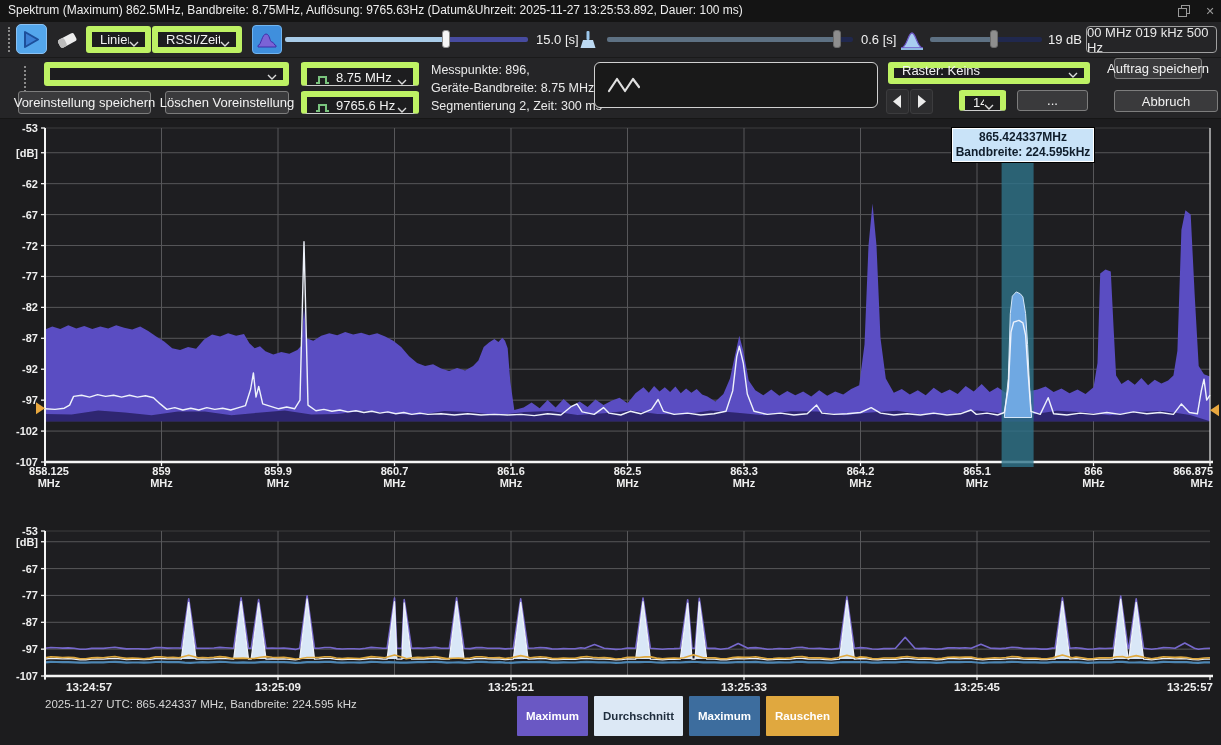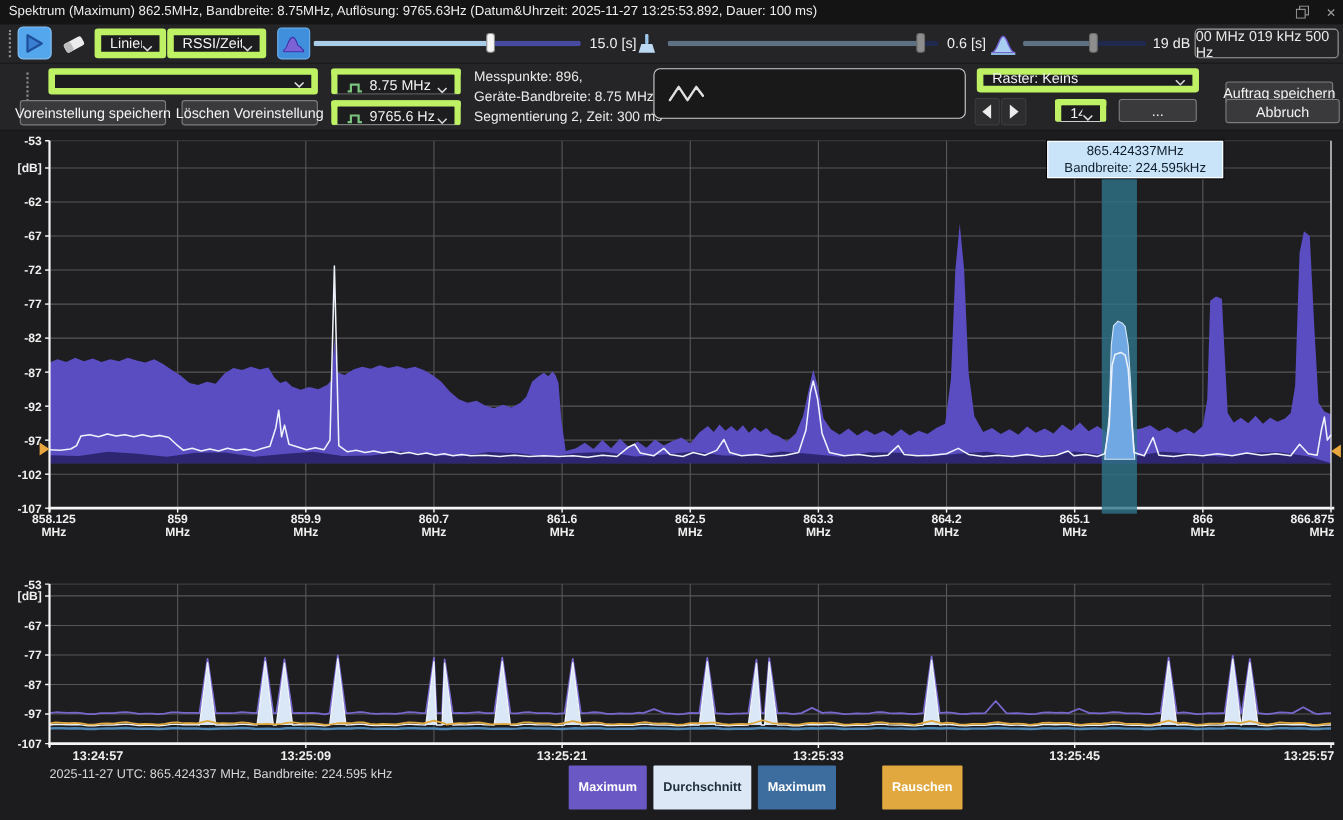--- a/index.html
+++ b/index.html
@@ -24,21 +24,21 @@
   .track{position:absolute;top:6.5px;left:0;width:100%;height:5px;border-radius:2px;overflow:hidden;display:flex}
   .thumb{position:absolute;top:0;width:8px;height:18px;border-radius:3px;background:#f5f5f5;border:1px solid #909090;box-sizing:border-box}
   .tlabel{position:absolute;font-size:13px;color:#f0f0f0;line-height:18px;white-space:nowrap}
   .readout{position:absolute;left:1086px;top:4px;width:131px;height:27px;border:1px solid #a0a0a0;border-radius:4px;display:flex;align-items:center;justify-content:center;font-size:13px;color:#e9e9e9;box-sizing:border-box}
   .info{position:absolute;left:431px;top:3px;font-size:12.5px;line-height:18px;color:#eaeaea;white-space:nowrap}
   .freqbox{position:absolute;left:594px;top:4px;width:284px;height:46px;background:#191919;border:1.5px solid #d0d0d0;border-radius:6px;display:flex;align-items:center;justify-content:space-between;padding:0 12px;box-sizing:border-box}
   .freqbox .fval{font-size:33px;color:#fafafa;letter-spacing:-0.5px;white-space:nowrap}
   .arrowbtn{position:absolute;background:#2d2d2f;border:1px solid #3c3c3e;border-radius:3px;display:flex;align-items:center;justify-content:center}
   
   .chartwrap{position:absolute;left:0;width:1221px}
-  .tooltip{position:absolute;left:952px;top:10px;width:160px;background:#c9e3f8;border:1px solid #fff;box-shadow:0 0 0 1px #000;color:#0f1d2b;font-size:12px;font-weight:400;text-align:center;line-height:15px;padding:1px 2px;box-sizing:border-box}
+  .tooltip{position:absolute;left:952px;top:10px;width:142px;background:#c9e3f8;border:1px solid #fff;box-shadow:0 0 0 1px #000;color:#0f1d2b;font-size:12px;font-weight:700;text-align:center;line-height:15px;padding:1px 2px;box-sizing:border-box}
   .statusline{position:absolute;left:45px;top:179px;font-size:11.5px;color:#d6d6d6;white-space:nowrap}
   .legend{position:absolute;left:517px;top:177px;display:flex;gap:6px}
   .badge{font-size:11.5px;font-weight:700;padding:14px 9px;border-radius:1px;white-space:nowrap}
 </style>
 </head>
 <body>
 
 <div class="titlebar">
   <span class="ttl">Spektrum (Maximum) 862.5MHz, Bandbreite: 8.75MHz, Auflösung: 9765.63Hz   (Datum&amp;Uhrzeit: 2025-11-27 13:25:53.892, Dauer: 100 ms)</span>
   <div class="winbtn" style="left:1176px">
@@ -177,21 +177,21 @@
     </svg>
   </div>
 
   <div class="sel" style="left:888px;top:4px;width:202px;height:22px">
     <span class="lbl">Raster: Keins</span>
     <svg class="chev" width="10" height="6" viewBox="0 0 10 6">
         <polyline points="1,1 5,5 9,1" fill="none" stroke="#dcdcdc" stroke-width="1.4"></polyline>
       </svg>
   </div>
 
-  <div class="btn" style="left:1114px;top:16px;width:98px;height:21px">Auftrag speichern</div>
+  <div class="btn" style="left:1114px;top:0;width:88px;height:21px">Auftrag speichern</div>
 
   <div class="arrowbtn" style="left:886px;top:31px;width:21px;height:23px">
     <svg width="15" height="17" viewBox="0 0 15 17">
         <polygon points="11,2 3,8.5 11,15" fill="#ececec"></polygon>
       </svg>
   </div>
   <div class="arrowbtn" style="left:910px;top:31px;width:21px;height:23px">
     <svg width="15" height="17" viewBox="0 0 15 17">
         <polygon points="4,2 12,8.5 4,15" fill="#ececec"></polygon>
       </svg>
@@ -354,15 +354,15 @@
       <line x1="977" y1="157" x2="977" y2="161" stroke="#f5f5f5" stroke-width="1.3"></line>
       <text x="977" y="172" text-anchor="middle" fill="#efefef" font-size="11.5" font-weight="700" font-family="&quot;Liberation Sans&quot;,&quot;DejaVu Sans&quot;,sans-serif">13:25:45</text>
       <line x1="1210" y1="157" x2="1210" y2="161" stroke="#f5f5f5" stroke-width="1.3"></line>
       <text x="1213" y="172" text-anchor="end" fill="#efefef" font-size="11.5" font-weight="700" font-family="&quot;Liberation Sans&quot;,&quot;DejaVu Sans&quot;,sans-serif">13:25:57</text>
     </svg>
   <div class="statusline">2025-11-27 UTC: 865.424337 MHz, Bandbreite: 224.595 kHz</div>
   <div class="legend" id="legend">
       <span class="badge" style="background: rgb(106, 88, 196); color: rgb(255, 255, 255);">Maximum</span>
       <span class="badge" style="background: rgb(220, 232, 245); color: rgb(31, 45, 61); text-align: center;">Durchschnitt</span>
       <span class="badge" style="background: rgb(61, 109, 158); color: rgb(255, 255, 255);">Maximum</span>
-      <span class="badge" style="background: rgb(224, 168, 63); color: rgb(255, 255, 255); margin-left: 36px;">Rauschen</span>
+      <span class="badge" style="background: rgb(224, 168, 63); color: rgb(255, 255, 255);">Rauschen</span>
     </div>
 </div>
 
 </body></html>

